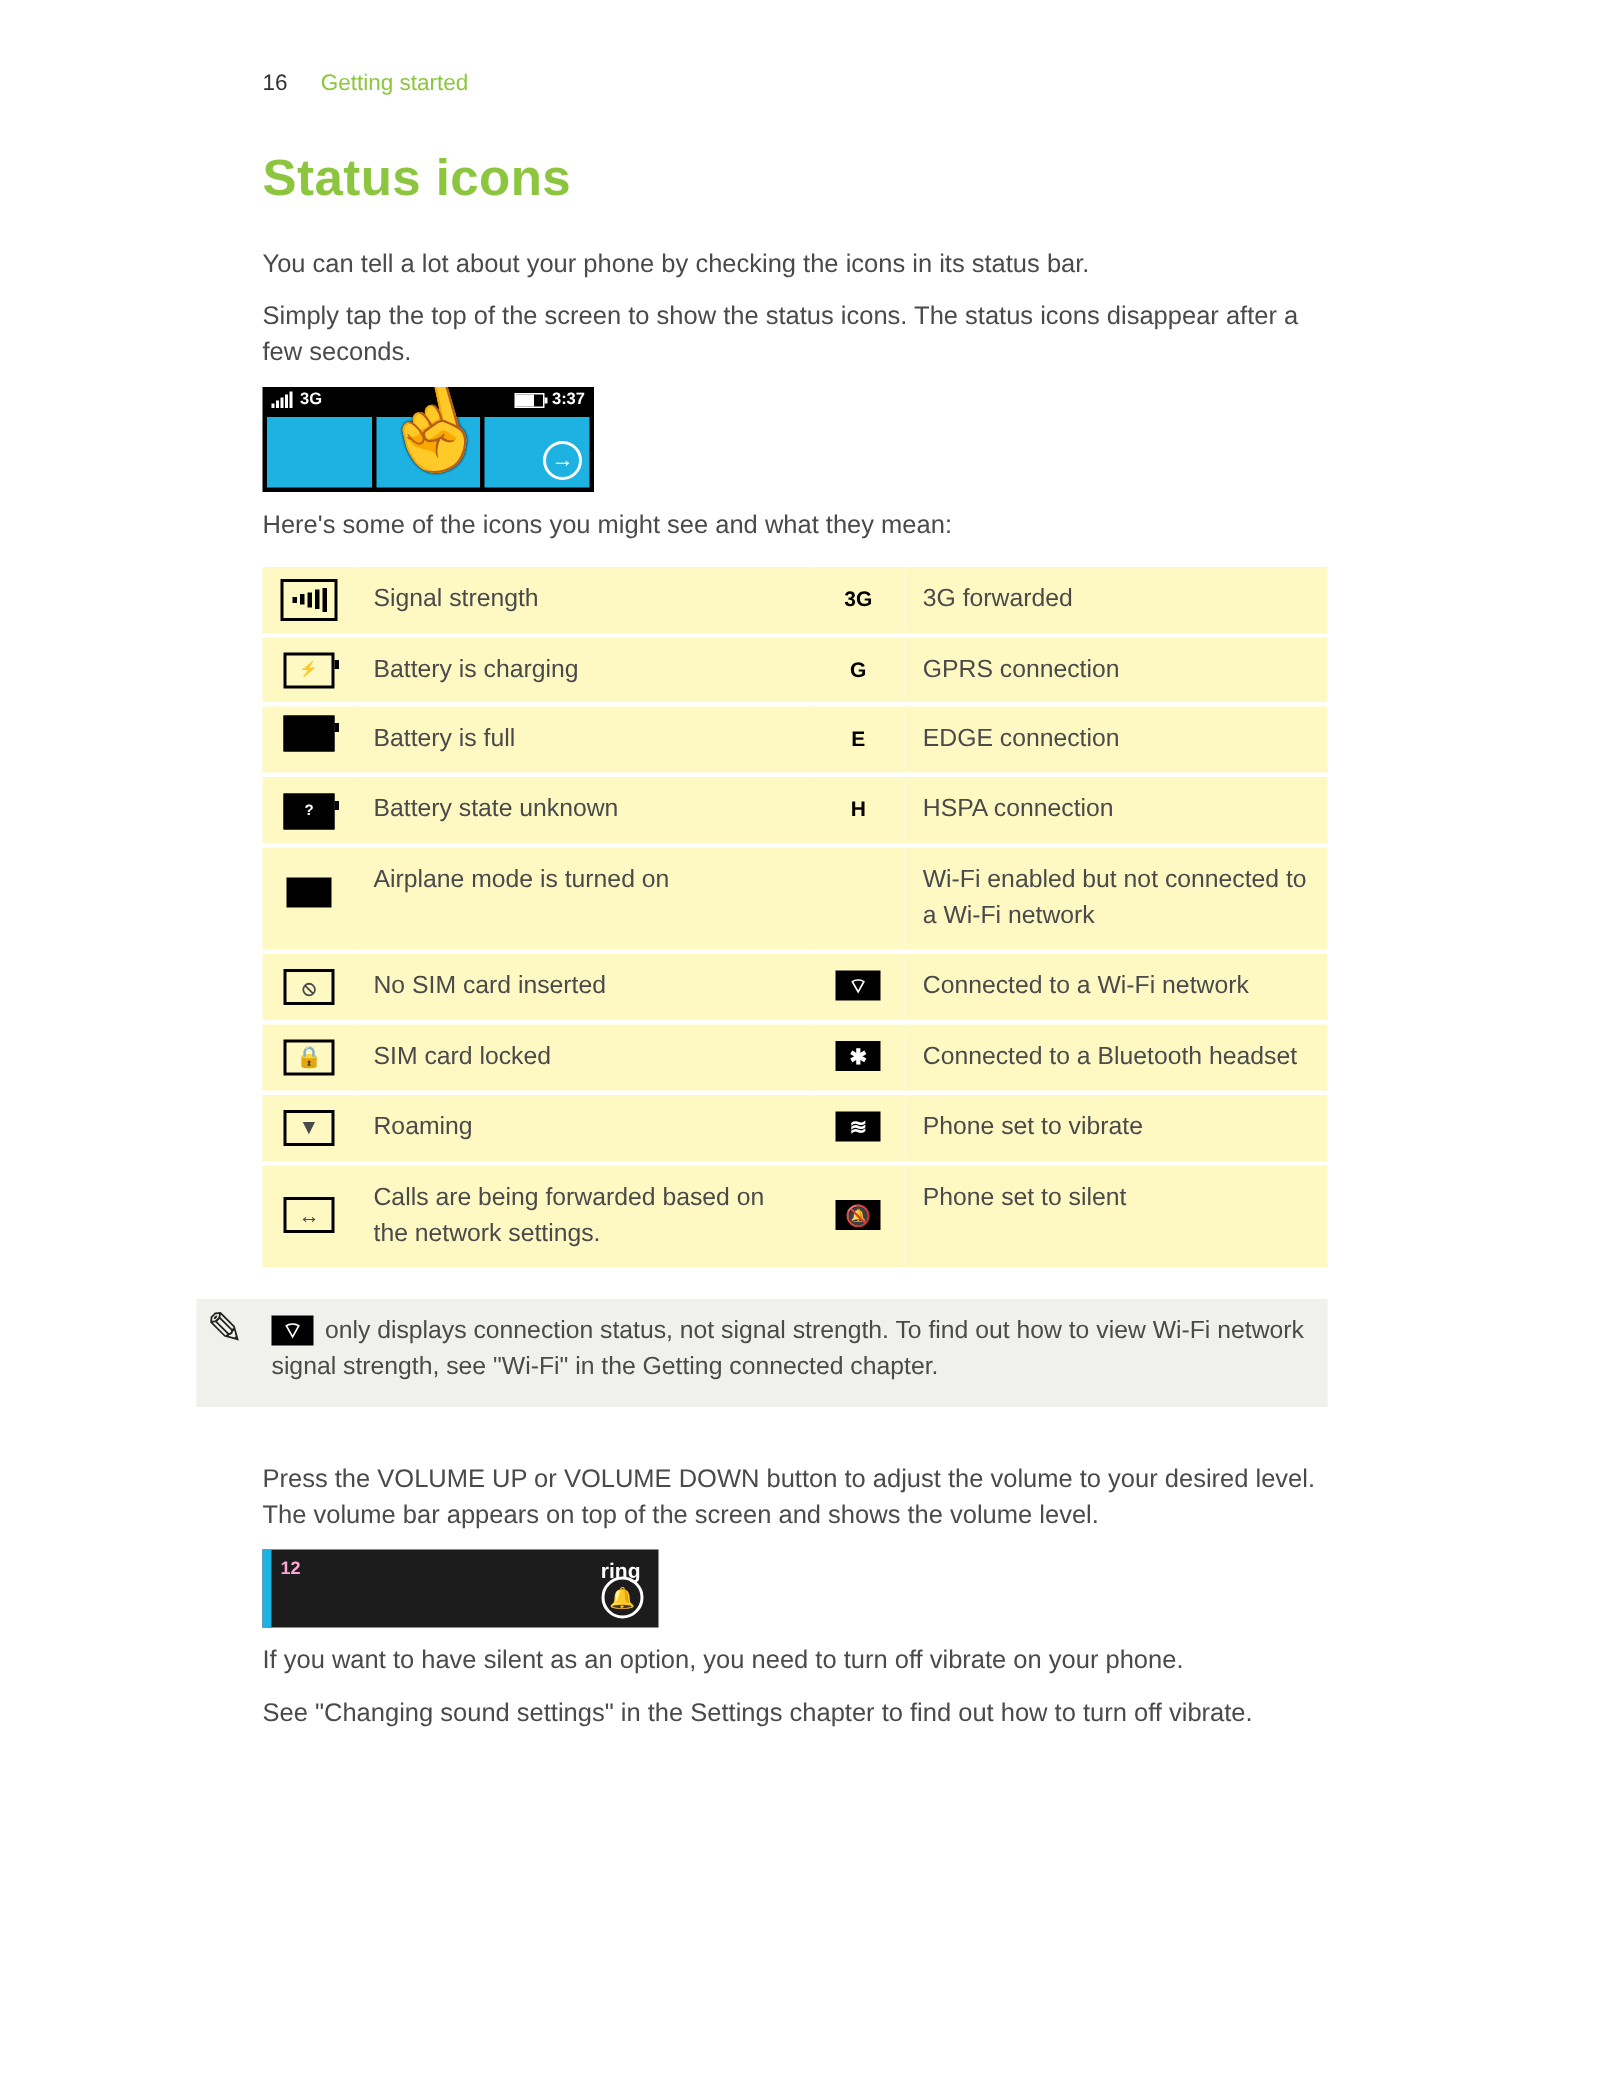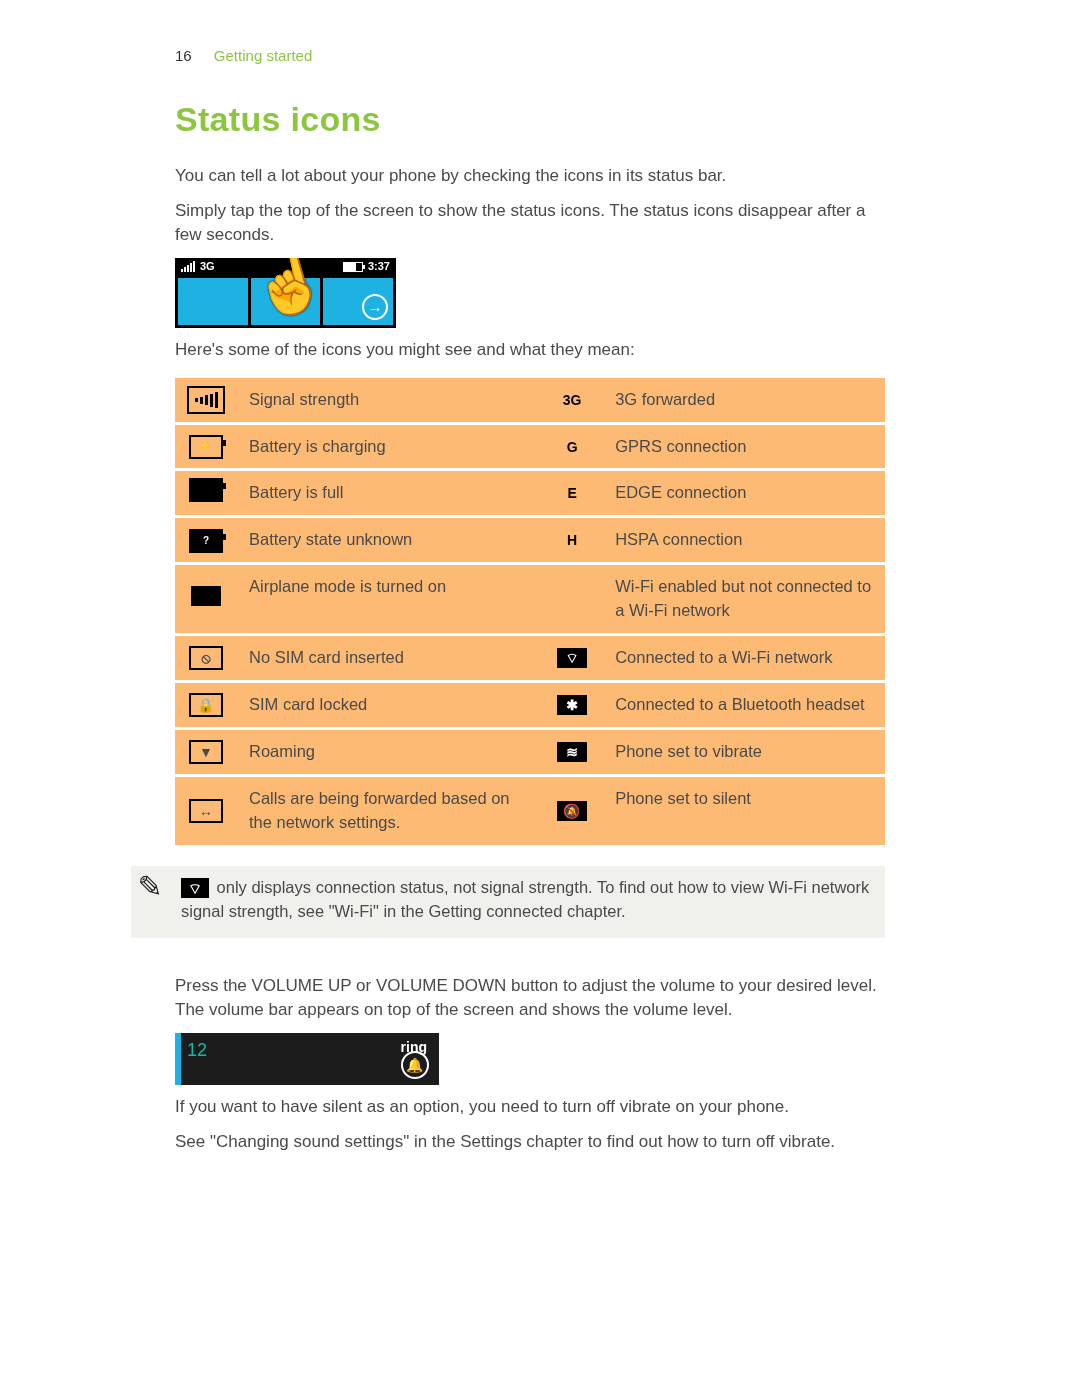--- a/index.html
+++ b/index.html
@@ -86,21 +86,21 @@
 
   
   table.icon-table {
     width: 100%;
     border-collapse: separate;
     border-spacing: 0 3px;
     margin: 12px 0 18px 0;
     font-size: 16.5px;
   }
   table.icon-table td {
-    background: #fdba74;
+    background: #fef9c3;
     padding: 10px 12px;
     vertical-align: top;
   }
   table.icon-table td.icon-cell {
     width: 54px;
     text-align: center;
     vertical-align: middle;
     padding: 6px 4px;
   }
   table.icon-table td.icon-cell .glyph {
@@ -152,21 +152,21 @@
     width: 264px;
     height: 52px;
     background: #1c1c1c;
     position: relative;
     margin: 6px 0 10px 0;
   }
   .volume-image .accent {
     position:absolute; left:0; top:0; bottom:0; width:6px; background:#1eb2e3;
   }
   .volume-image .num {
-    position:absolute; left:12px; top:4px; color:#14b8a6; font-size:18px; font-weight:400;
+    position:absolute; left:12px; top:4px; color:#f9a8d4; font-size:12px; font-weight:700;
   }
   .volume-image .ring-label {
     position:absolute; right:12px; top:4px; color:#fff; font-size:14px; font-weight:600;
   }
   .volume-image .ring-icon {
     position:absolute; right:10px; bottom:6px;
     width:24px; height:24px; border:2px solid #fff; border-radius:50%;
     display:flex; align-items:center; justify-content:center;
     color:#fff; font-size:14px;
   }

